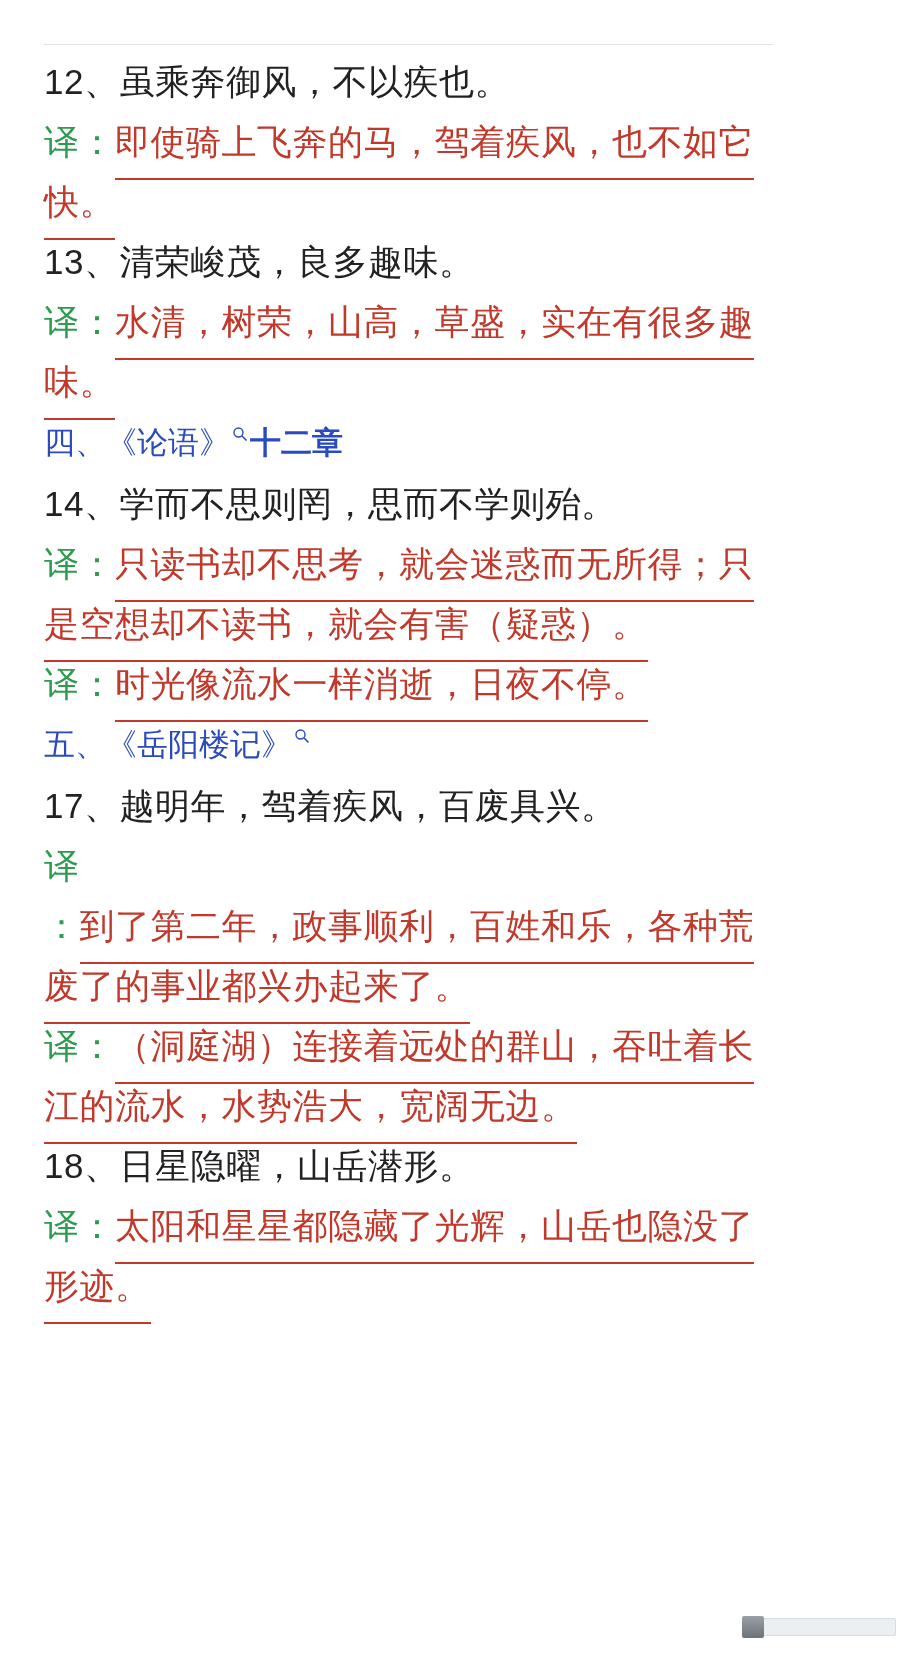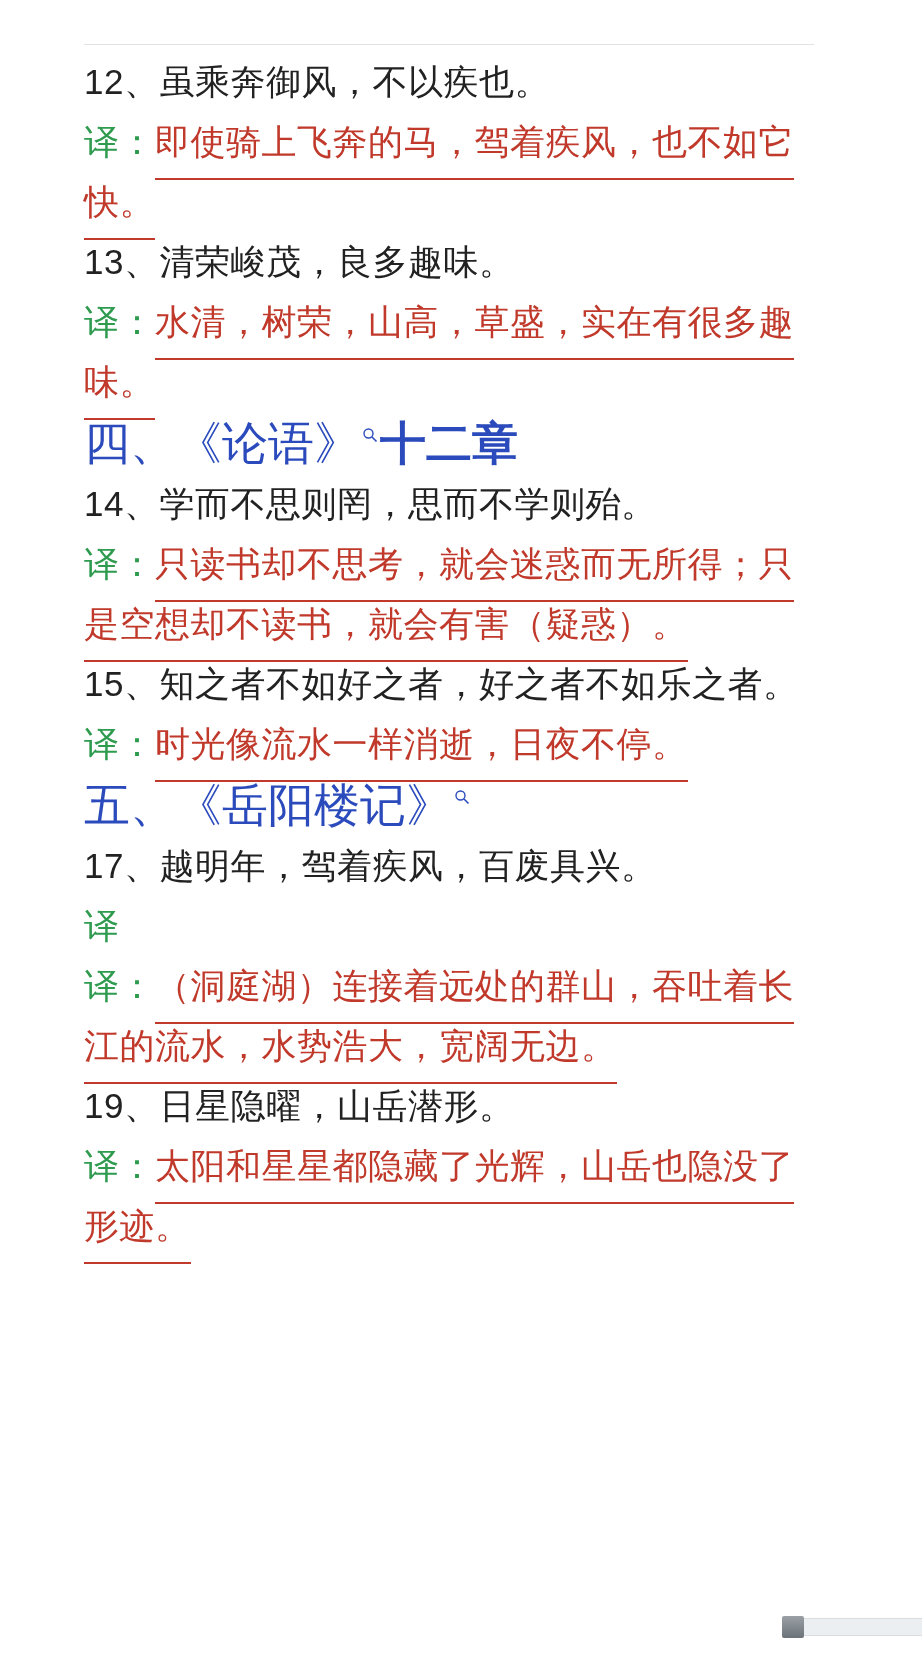--- a/index.html
+++ b/index.html
@@ -14,21 +14,20 @@
     position: relative;
     overflow: hidden;
   }
   .page {
     position: relative;
     width: 810px;
     height: 1658px;
     background: #ffffff;
     box-sizing: border-box;
     padding: 52px 44px 0 44px;
-    margin-left: 40px;
   }
   .top-rule {
     position: absolute;
     top: 44px;
     left: 44px;
     right: 36px;
     height: 1px;
     background: #e2e2e2;
   }
   .line {
@@ -44,21 +43,21 @@
   .label {
     color: #2e9b4f;
   }
   .tr {
     color: #c0392b;
     border-bottom: 2px solid #c0392b;
     padding-bottom: 17px;
   }
   .heading {
     color: #2b4bbd;
-    font-size: 46px;
+    font-size: 31px;
     line-height: 62px;
   }
   .heading .idx { color: #2b4bbd; }
   .heading .bookname { color: #2b4bbd; }
   .heading .suffix { color: #2b4bbd; font-weight: bold; }
   .mag {
     display: inline-block;
     position: relative;
     width: 16px;
     height: 16px;
@@ -122,48 +121,48 @@
         </svg></span><span class="suffix">十二章</span>
   </div>
 
   <div class="line q-line blk">
     <span>14、</span><span>学而不思则罔，思而不学则殆。</span>
   </div>
   <div class="line blk">
     <span class="label">译：</span><span class="tr">只读书却不思考，就会迷惑而无所得；只是空想却不读书，就会有害（疑惑）。</span>
   </div>
 
-  <div class="line q-line blk">
-    <span>15、</span><span>知之者不如好之者，好之者不如乐之者。</span>
-  </div>
 
   <div class="line blk">
     <span class="label">译：</span><span class="tr">时光像流水一样消逝，日夜不停。</span>
   </div>
 
   <div class="heading blk">
     <span class="idx">五、</span><span class="bookname">《岳阳楼记》</span><span class="mag"><svg width="16" height="16" viewBox="0 0 16 16">
           <circle cx="6.5" cy="6.5" r="4.5" fill="none" stroke="#2b4bbd" stroke-width="1.4"></circle>
           <line x1="10" y1="10" x2="14.5" y2="14.5" stroke="#2b4bbd" stroke-width="1.6"></line>
         </svg></span><span class="suffix"></span>
   </div>
 
   <div class="line q-line blk">
     <span>17、</span><span>越明年，驾着疾风，百废具兴。</span>
   </div>
   <div class="line blk">
     <span class="label">译</span>
   </div>
+  <div class="line blk">
+    <span class="label">：</span><span class="tr">到了第二年，政事顺利，百姓和乐，各种荒废了的事业都兴办起来了。</span>
+  </div>
 
   <div class="line blk">
     <span class="label">译：</span><span class="tr">（洞庭湖）连接着远处的群山，吞吐着长江的流水，水势浩大，宽阔无边。</span>
   </div>
 
   <div class="line q-line blk">
-    <span>19、</span><span>日星隐曜，山岳潜形。</span>
+    <span>18、</span><span>日星隐曜，山岳潜形。</span>
   </div>
   <div class="line blk">
     <span class="label">译：</span><span class="tr">太阳和星星都隐藏了光辉，山岳也隐没了形迹。</span>
   </div>
 
   <div class="bottom-bar">
     <div class="progress-track"></div>
     <div class="progress-thumb"></div>
   </div>
 </div>

